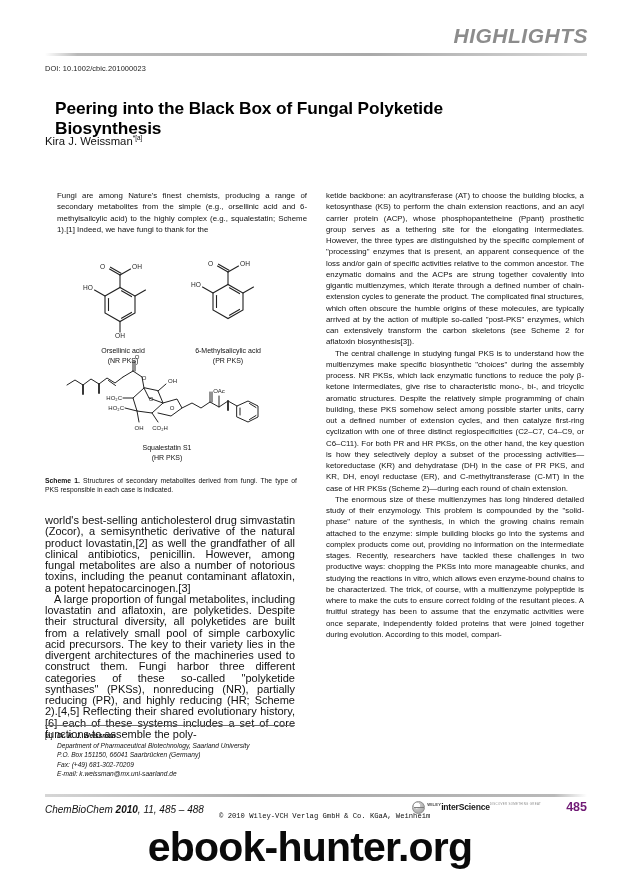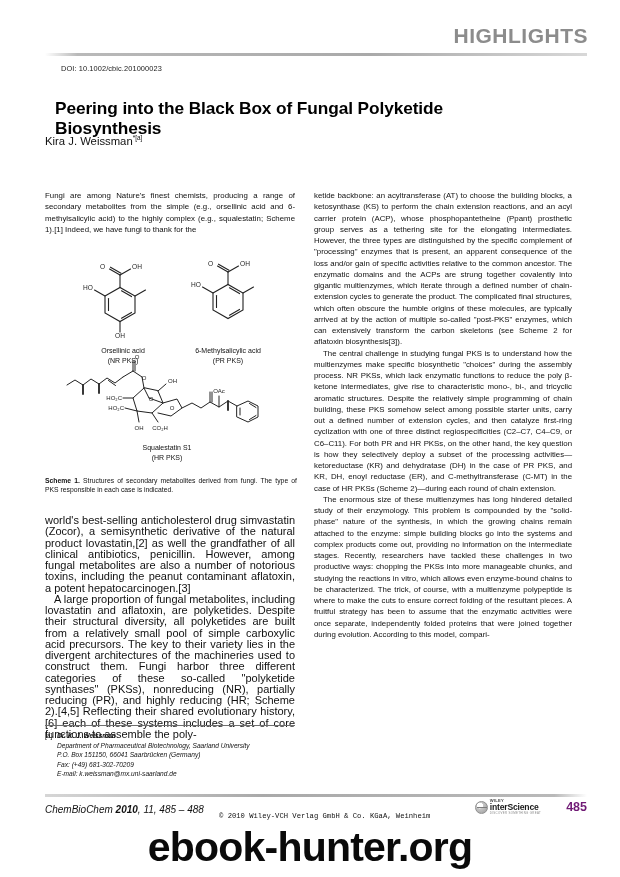--- a/index.html
+++ b/index.html
@@ -12,21 +12,21 @@
     position: relative;
     font-family: "Liberation Sans", sans-serif;
     color: #000;
     overflow: hidden;
   }
 
   
   .header-band {
     position: absolute;
     left: 0; top: 24px;
-    width: 620px; height: 26px;
+    width: 620px; height: 26px; font-style: italic;
   }
   .header-title {
     position: absolute;
     right: 32px; top: 0;
     font-size: 21px;
     font-weight: bold;
     letter-spacing: 0.5px;
     color: #8c8c8c;
     font-family: "Liberation Sans", sans-serif;
   }
@@ -37,21 +37,20 @@
     background: linear-gradient(to right, #ffffff 0%, #b9b9b9 6%, #a9a9a9 60%, #d8d8d8 100%);
   }
 
   
   .doi {
     position: absolute;
     left: 45px; top: 64px;
     font-size: 7.4px;
     color: #1a1a1a;
     letter-spacing: 0.1px;
-    margin-left: 16px;
   }
   .article-title {
     position: absolute;
     left: 55px; top: 86px;
     width: 480px;
     font-size: 17.3px;
     font-weight: bold;
     line-height: 20px;
     letter-spacing: -0.1px;
     color: #000;
@@ -70,20 +69,21 @@
   
   .col {
     position: absolute;
     top: 190px;
     width: 250px;
     font-size: 7.85px;
     line-height: 11.25px;
     text-align: justify;
     color: #111;
     letter-spacing: 0.0px;
+    margin-left: 12px;
   }
   .col-left  { left: 45px; }
   .col-right { left: 314px; width: 258px; top: 190px; }
   .col p { margin: 0; }
   .col p.indent { text-indent: 9px; }
 
   
   .scheme-box {
     position: absolute;
     left: 45px; top: 258px;
@@ -168,21 +168,21 @@
   .is-globe {
     width: 13px; height: 13px; border-radius: 50%;
     border: 1px solid #8f8f8f;
     background: radial-gradient(circle at 35% 32%, #fff 0 28%, #c9c9c9 30%, #9a9a9a 100%);
     position: relative;
   }
   .is-globe::after {
     content: ""; position: absolute; left: 1px; top: 5.5px;
     width: 10px; height: 1px; background: #7c7c7c;
   }
-  .is-text { display: flex; flex-direction: column; line-height: 1; }
+  .is-text { display: flex; flex-direction: row; line-height: 1; }
   .is-wiley { font-size: 4.1px; font-weight: bold; color: #444; letter-spacing: 0.2px; }
   .is-name { font-size: 8.6px; font-weight: bold; color: #1a1a1a; letter-spacing: -0.2px; }
   .is-name i { font-style: normal; }
   .is-tag { font-size: 2.9px; color: #8a8a8a; letter-spacing: 0.3px; }
 
   
   .watermark {
     position: absolute;
     left: 0; bottom: 6px;
     width: 620px;

